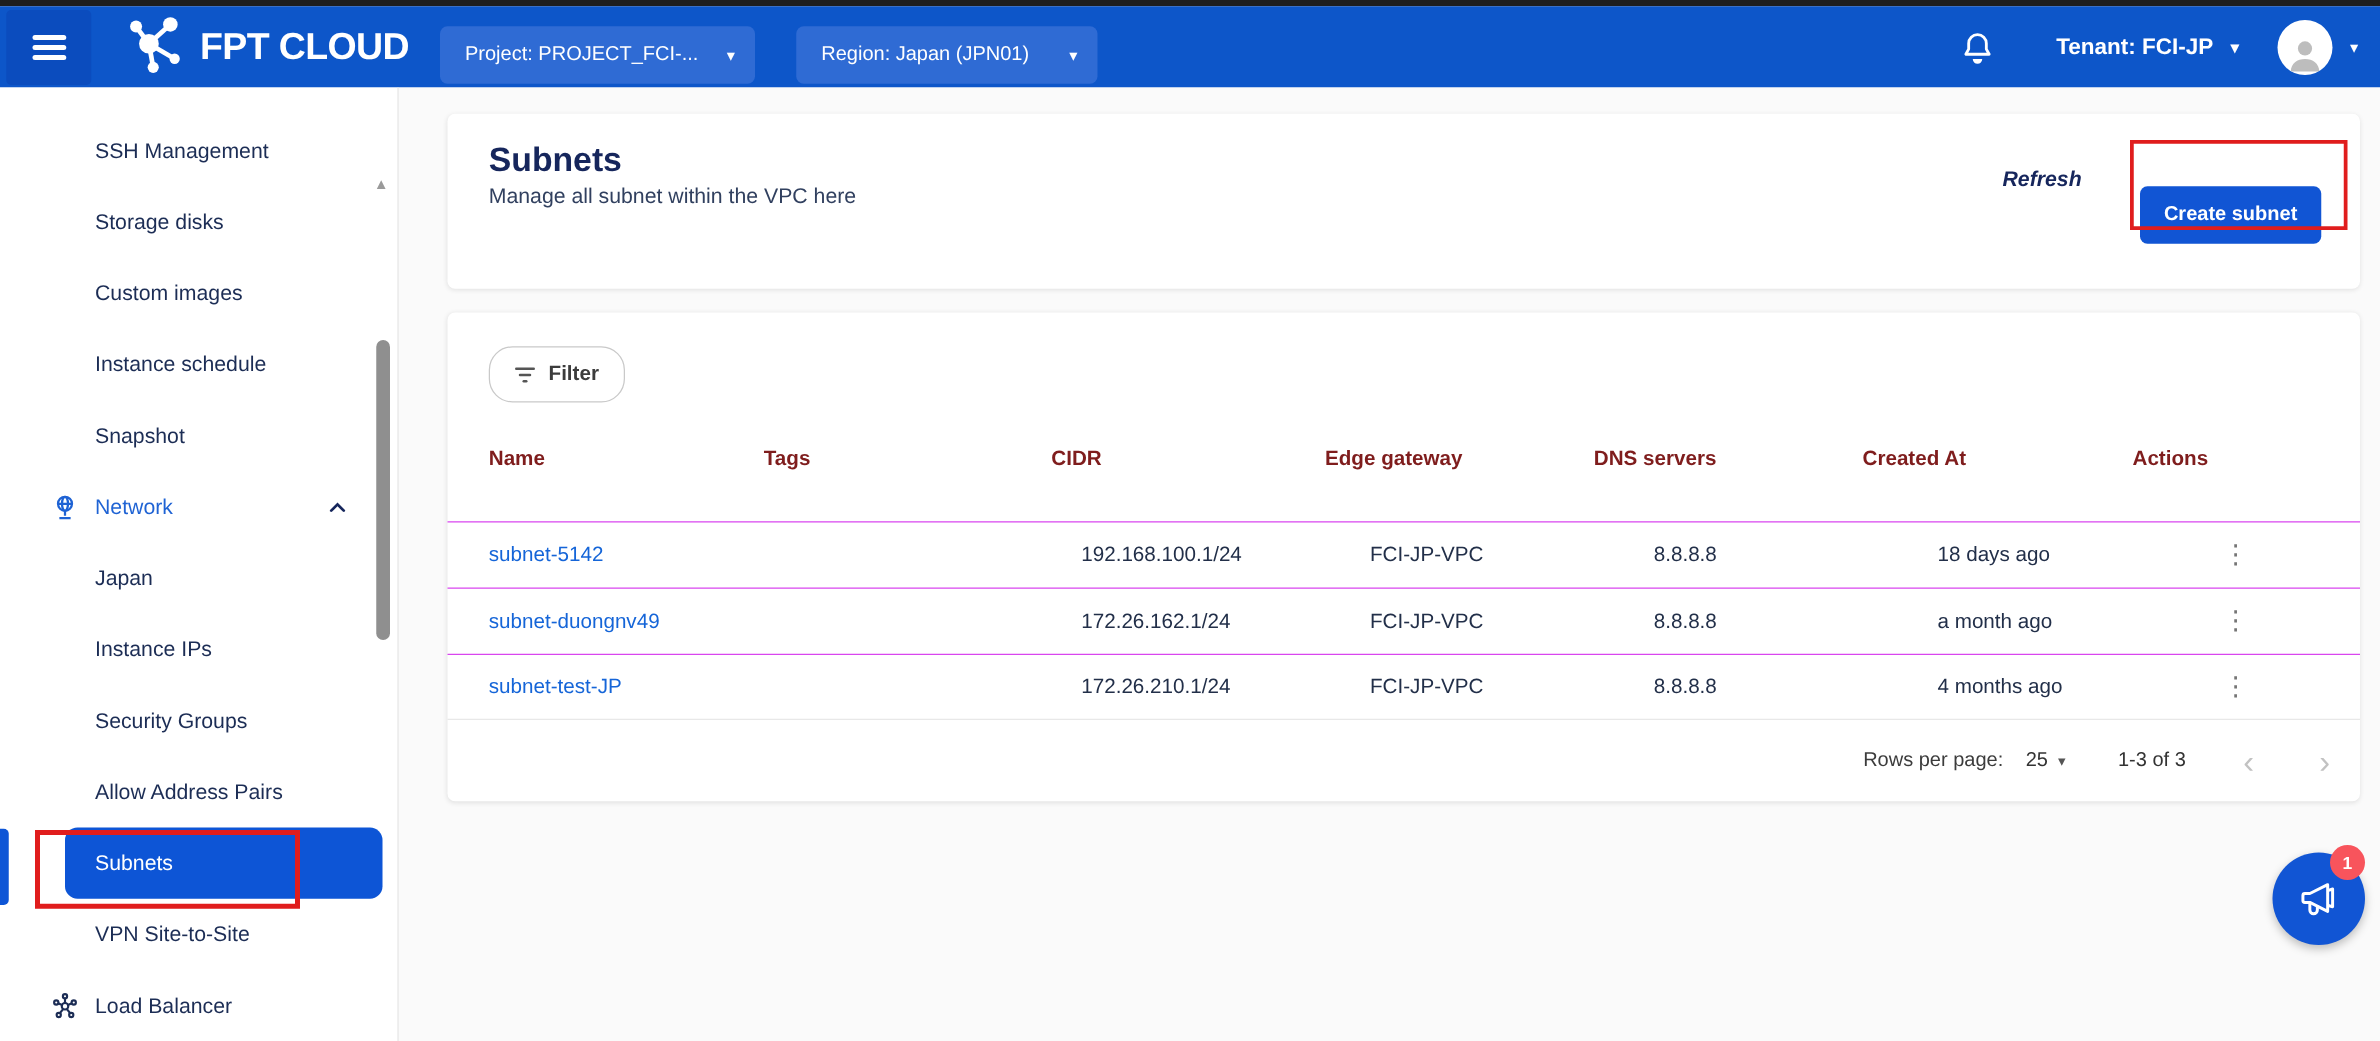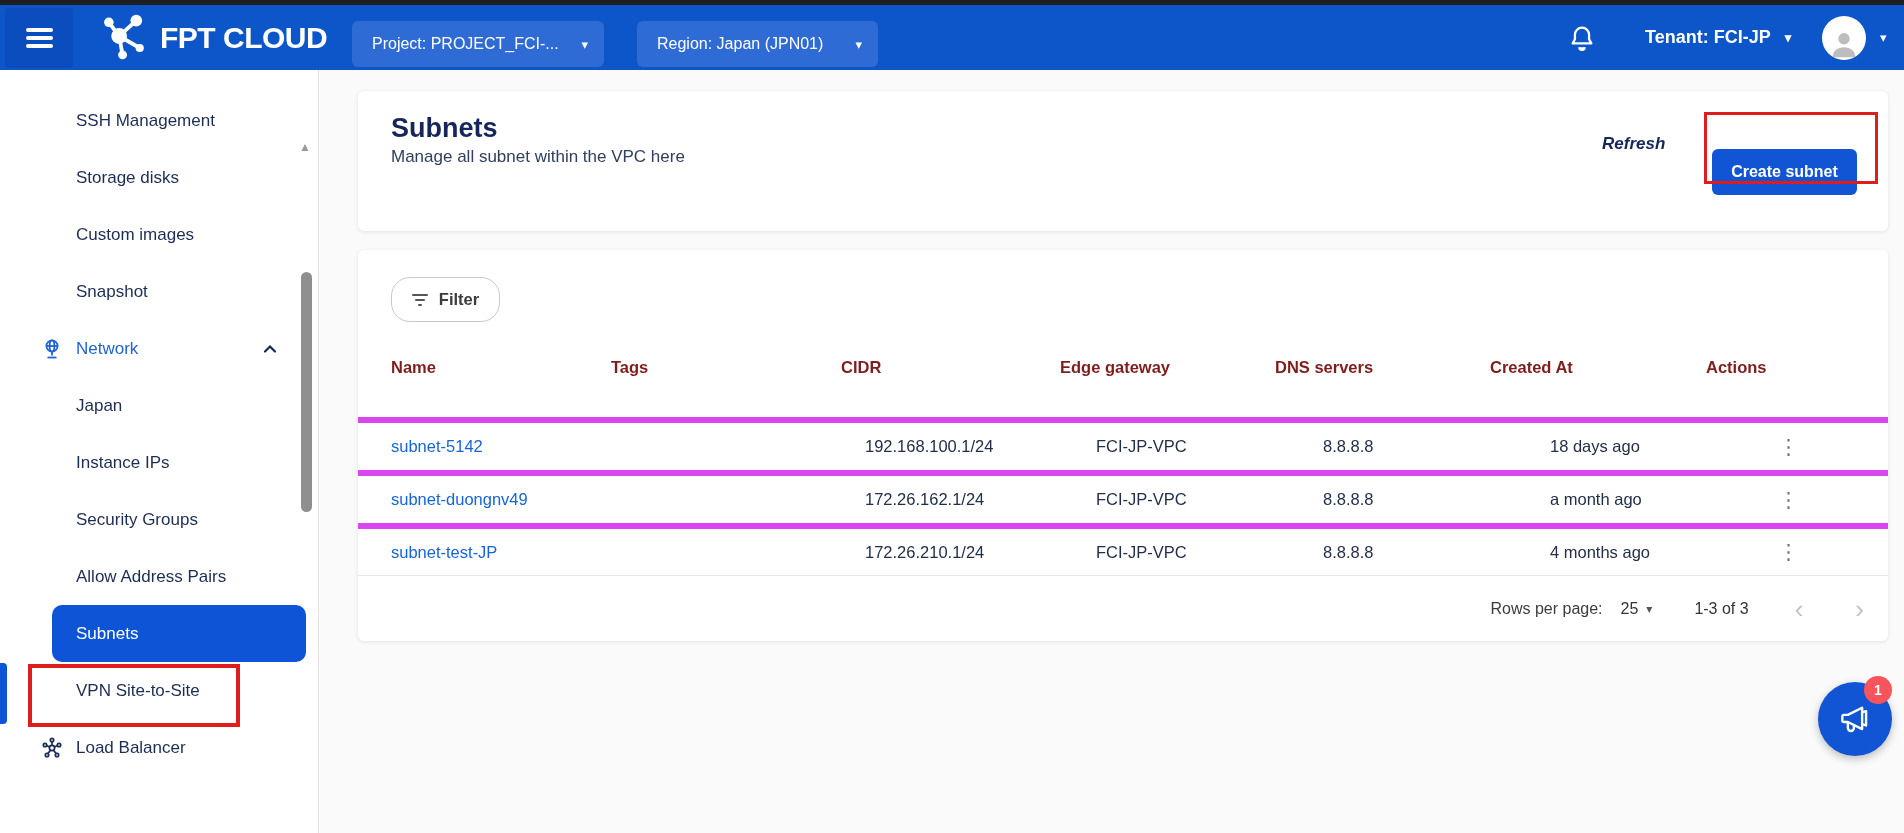--- a/index.html
+++ b/index.html
@@ -47,21 +47,21 @@
   .page-subtitle { position:absolute; left:33px; top:56px; font-size:17px; color:#31405f; }
   .refresh-btn { position:absolute; left:1244px; top:43px; font-size:17px; font-weight:bold; color:#16265c; background:none; border:none; font-family:inherit; cursor:pointer;font-style:italic; }
   .create-btn { position:absolute; left:1354px; top:33px; width:145px; height:46px; background:#1155d4; color:#fff; border:none; border-radius:6px; font-size:16px; font-weight:bold; font-family:inherit; cursor:pointer;margin-top:25px; }
   .annot-create { position:absolute; left:1346px; top:21px; width:174px; height:72px; border:3px solid #e01d1d; pointer-events:none; }
 
   .card-table { top:180px; height:391px; }
   .filter-btn { position:absolute; left:33px; top:27px; width:109px; height:45px; background:#fff; border:1px solid #c9c9c9; border-radius:19px; display:flex; align-items:center; justify-content:center; gap:11px; font-size:16.5px; font-weight:bold; color:#3c3c3c; font-family:inherit; cursor:pointer; }
   .filter-icon span { display:block; height:2px; background:#555; border-radius:1px; margin:3px auto; }
   .trow { display:grid; grid-template-columns:220px 230px 219px 215px 215px 216px 1fr; align-items:center; padding-left:33px; }
   .thead { position:absolute; left:0; top:95px; width:100%; height:45px; font-size:16.5px; font-weight:bold; color:#7f1d1d; }
-  .tbody-row { position:absolute; left:0; width:100%; height:53px; border-top:6px solid #d946ef; font-size:16.5px; color:#222f49;gap:12px; }
+  .tbody-row { position:absolute; left:0; width:100%; height:53px; border-top:1px solid #d946ef; font-size:16.5px; color:#222f49;gap:12px; }
   .tbody-row:nth-of-type(1){ top:167px; } 
   .row-1 { top:167px; } .row-2 { top:220px; } .row-3 { top:273px; border-bottom:1px solid #e8e8e8; }
   .subnet-link { color:#1565d8; cursor:pointer; text-decoration:none; }
   .kebab { width:30px; height:34px; border:none; background:none; color:#757575; font-size:21px; cursor:pointer; letter-spacing:0; line-height:34px; text-align:left; }
   .pagination { position:absolute; left:0; top:327px; width:100%; height:64px; display:flex; align-items:center; justify-content:flex-end; padding-right:24px; font-size:16px; color:#3c3c3c; }
   .rpp-label { margin-right:18px; }
   .rpp-select { display:flex; align-items:center; gap:8px; cursor:pointer; color:#333; margin-right:42px; }
   .rpp-caret { font-size:12px; color:#555; }
   .range-label { margin-right:46px; color:#333; }
   .page-chev { border:none; background:none; color:#c2c2c2; font-size:26px; font-family:inherit; cursor:default; line-height:1; }
@@ -142,20 +142,23 @@
     <div class="side-item">
         <span>SSH Management</span>
       </div>
     <div class="side-item">
         <span>Storage disks</span>
       </div>
     <div class="side-item">
         <span>Custom images</span>
       </div>
     <div class="side-item">
+        <span>Instance schedule</span>
+      </div>
+    <div class="side-item">
         <span>Snapshot</span>
       </div>
 
     <div class="side-item network">
       <span class="grp-icon">
         <svg width="24" height="24" viewBox="0 0 24 24" fill="none" stroke="#1f63d4" stroke-width="1.8">
           <circle cx="12" cy="9" r="5.6"></circle>
             <ellipse cx="12" cy="9" rx="2.4" ry="5.6"></ellipse>
           <line x1="6.6" y1="9" x2="17.4" y2="9"></line>
             <line x1="12" y1="14.6" x2="12" y2="18.5"></line>

